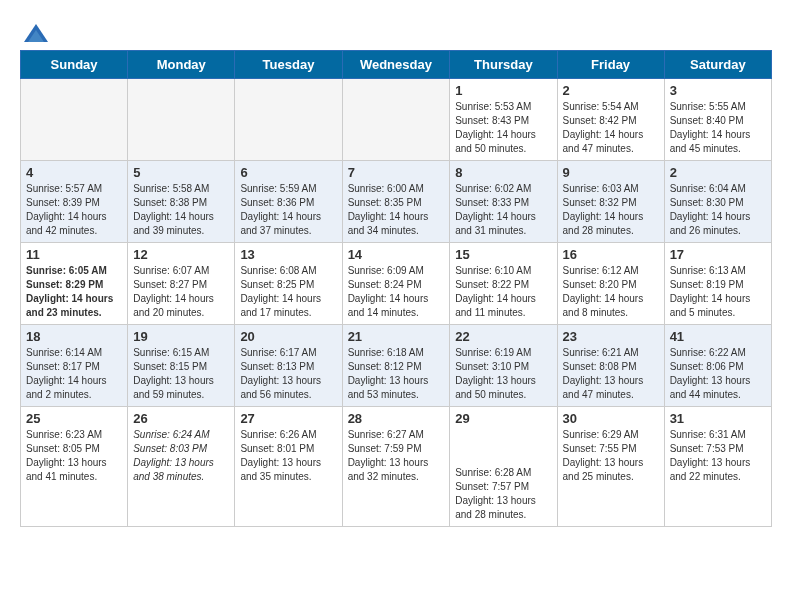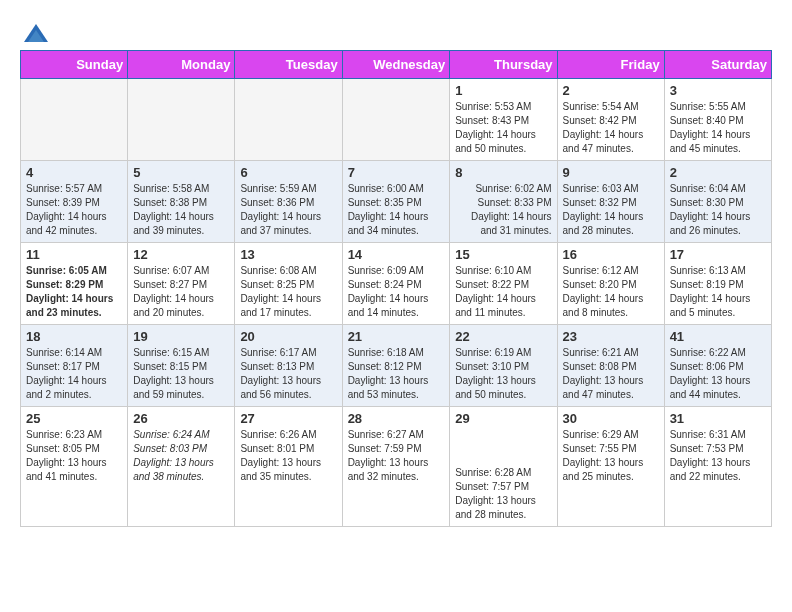--- a/index.html
+++ b/index.html
@@ -51,25 +51,25 @@
     }
     .location {
       font-size: 16px;
       color: #555;
     }
     .calendar {
       width: 100%;
       border-collapse: collapse;
     }
     .calendar th {
-      background: #d946ef;
+      background: #0369a1;
       color: #fff;
       font-size: 13px;
       padding: 6px 4px;
-      text-align: right;
+      text-align: center;
       border: 1px solid #2a6bb5;
     }
     .calendar td {
       vertical-align: top;
       border: 1px solid #ccc;
       padding: 4px 5px;
       width: 108px;
       min-height: 80px;
       font-size: 10.5px;
       color: #333;
@@ -186,21 +186,21 @@
         </td>
         <td>
           <span class="day-num">7</span>
           <div class="day-info" style="white-space: pre-line;">Sunrise: 6:00 AM
 Sunset: 8:35 PM
 Daylight: 14 hours
 and 34 minutes.</div>
         </td>
         <td>
           <span class="day-num">8</span>
-          <div class="day-info" style="white-space: pre-line; text-align: right;">Sunrise: 6:02 AM
+          <div class="day-info" style="white-space: pre-line;">Sunrise: 6:02 AM
 Sunset: 8:33 PM
 Daylight: 14 hours
 and 31 minutes.</div>
         </td>
         <td>
           <span class="day-num">9</span>
           <div class="day-info" style="white-space: pre-line;">Sunrise: 6:03 AM
 Sunset: 8:32 PM
 Daylight: 14 hours
 and 28 minutes.</div>

